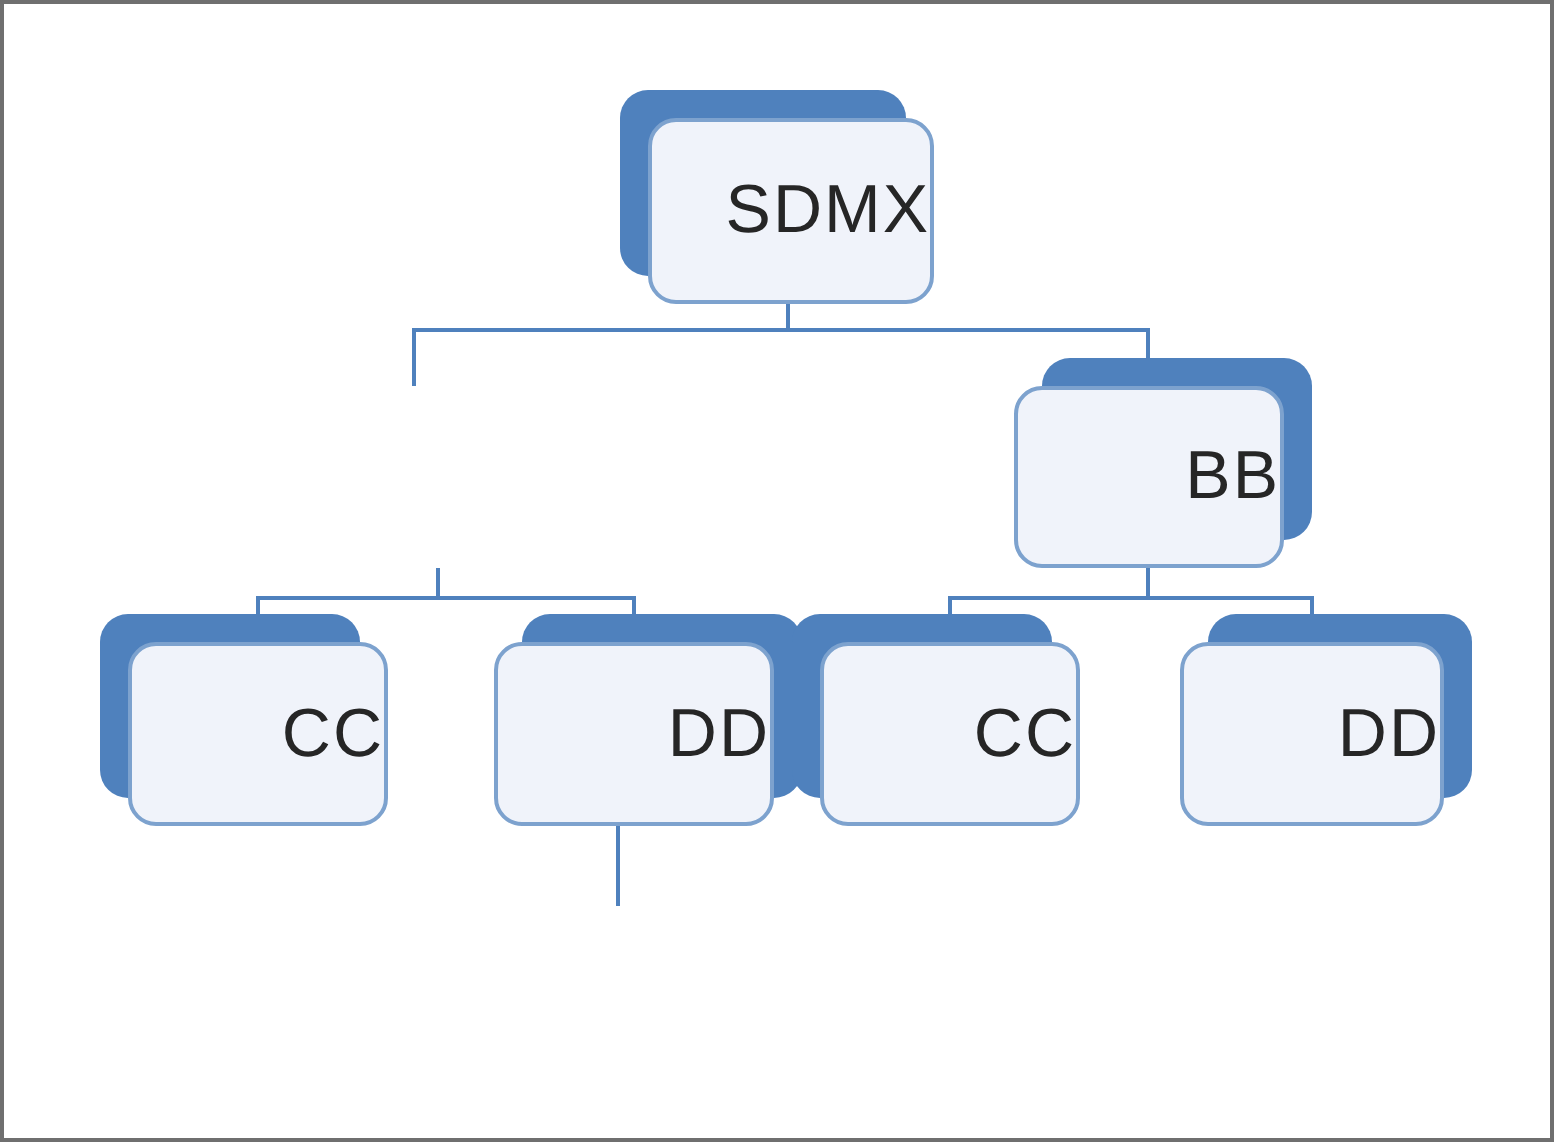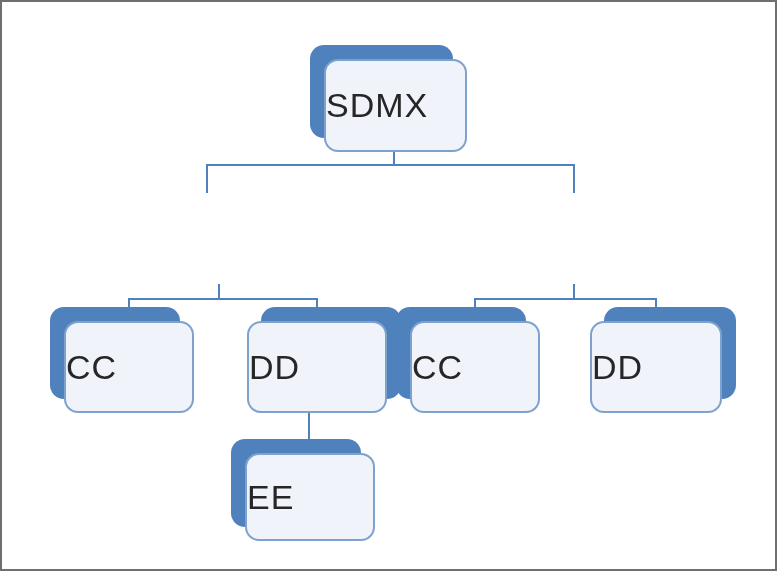--- a/index.html
+++ b/index.html
@@ -34,21 +34,21 @@
     position: absolute;
     left: 0; top: 0;
     width: 100%;
     height: 100%;
     box-sizing: border-box;
     border-radius: 14px;
     background: var(--face, #f0f3fa);
     border: 2px solid var(--border, #7da2ce);
     display: flex;
     align-items: center;
-    justify-content: flex-start;
+    justify-content: flex-end;
   }
   .node-label {
     font-size: 34px;
     color: var(--text, #262626);
     letter-spacing: 1px;
     user-select: none;
   }
   
   .conn {
     position: absolute;
@@ -78,20 +78,26 @@
   <div class="conn" style="left:306px; top:411px; width:2px;  height:40px;"></div>
 
   <div class="node shadow-tl" style="left:322px; top:57px;  width:143px; height:93px;">
     <div class="node-shadow"></div>
     <div class="node-face">
       <span class="node-label">SDMX</span>
     </div>
   </div>
 
 
+  <div class="node shadow-tr" style="left:505px; top:191px; width:135px; height:91px;">
+    <div class="node-shadow"></div>
+    <div class="node-face">
+      <span class="node-label">BB</span>
+    </div>
+  </div>
 
   <div class="node shadow-tl" style="left:62px;  top:319px; width:130px; height:92px;">
     <div class="node-shadow"></div>
     <div class="node-face">
       <span class="node-label">CC</span>
     </div>
   </div>
 
   <div class="node shadow-tr" style="left:245px; top:319px; width:140px; height:92px;">
     <div class="node-shadow"></div>
@@ -107,20 +113,14 @@
     </div>
   </div>
 
   <div class="node shadow-tr" style="left:588px; top:319px; width:132px; height:92px;">
     <div class="node-shadow"></div>
     <div class="node-face">
       <span class="node-label">DD</span>
     </div>
   </div>
 
-  <div class="node shadow-tl" style="left:243px; top:451px; width:130px; height:88px;">
-    <div class="node-shadow"></div>
-    <div class="node-face">
-      <span class="node-label">EE</span>
-    </div>
-  </div>
 
 </div>
 
 </body></html>

